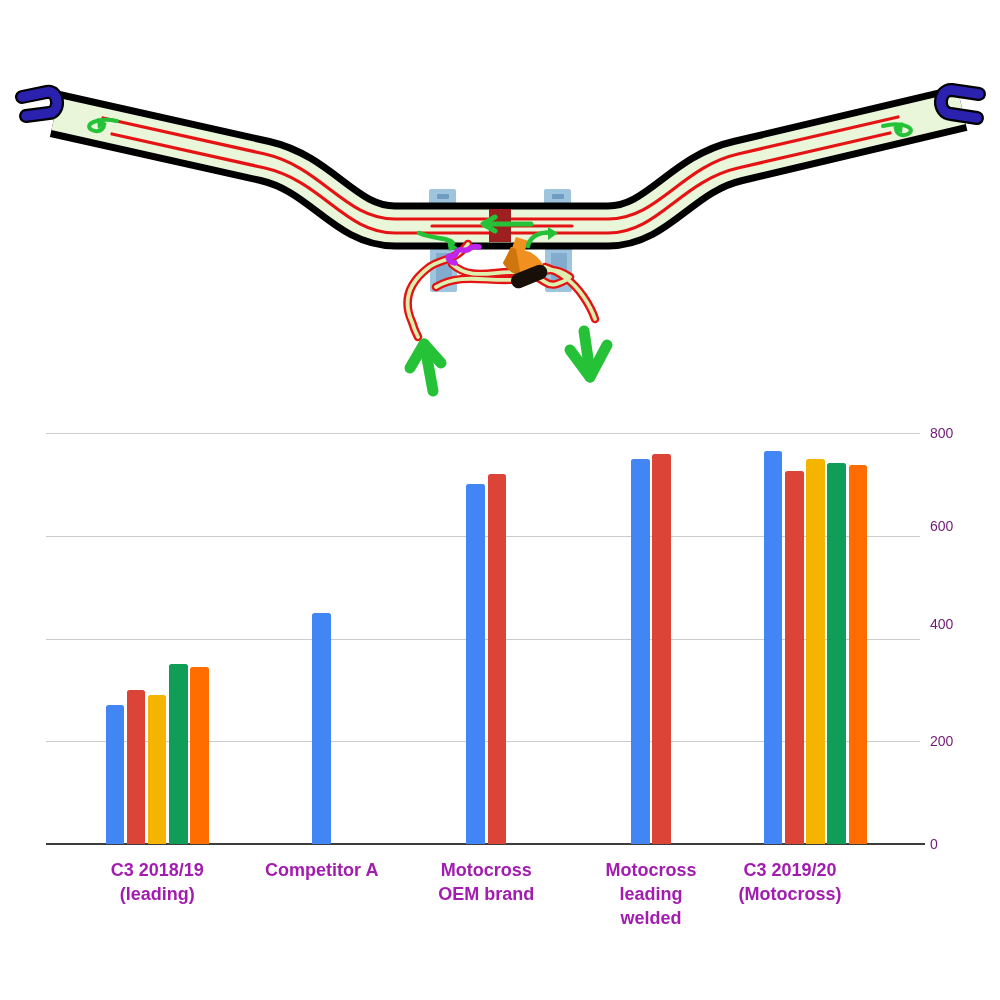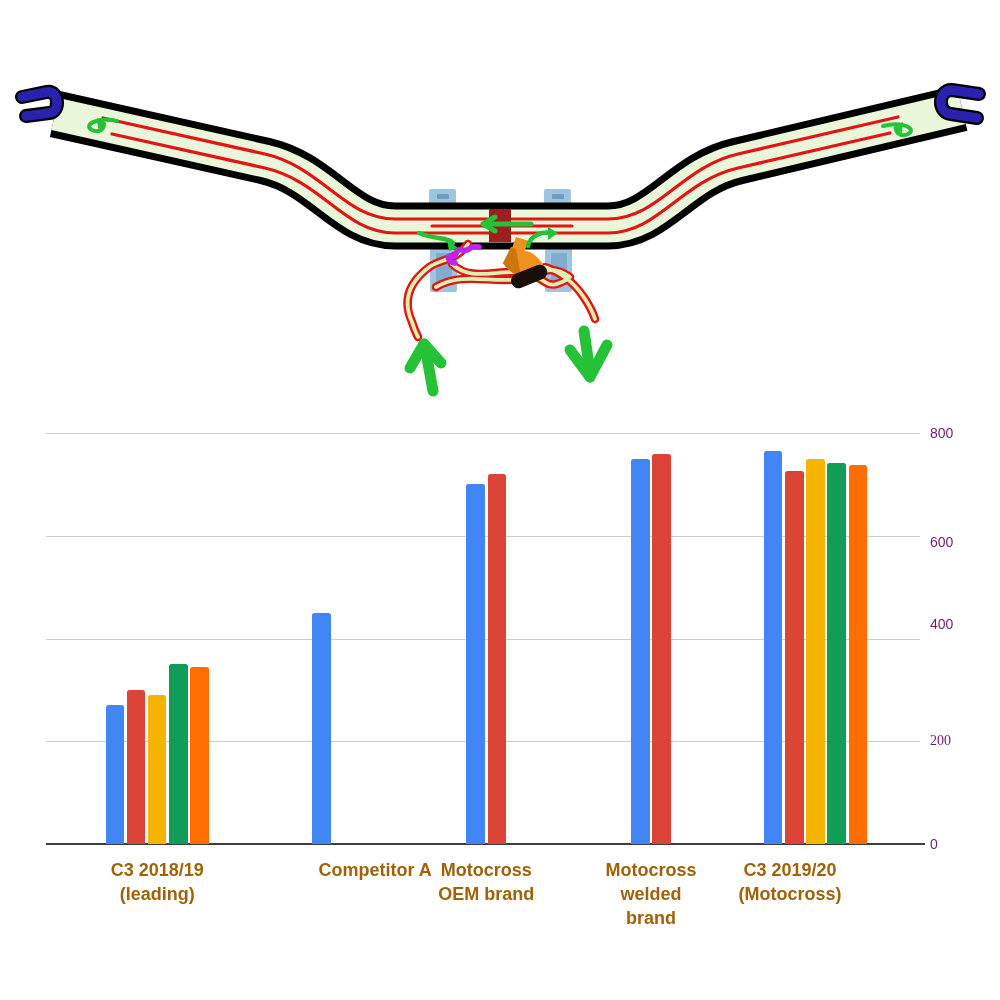--- a/index.html
+++ b/index.html
@@ -6,21 +6,21 @@
   #page{position:relative;width:1000px;height:1000px;background:#fff;overflow:hidden;
         font-family:"Liberation Sans",sans-serif;}
   #diagram{position:absolute;left:0;top:0;}
   
   #chart{position:absolute;left:0;top:420px;width:1000px;height:580px;}
   .gridline{position:absolute;left:46px;width:874px;height:1px;background:#cccccc;}
   .baseline{position:absolute;left:46px;top:423px;width:879px;height:2px;background:#3d3d3d;}
   .bar{position:absolute;border-radius:2.5px 2.5px 0 0;}
   .ytick{position:absolute;left:930px;width:60px;font-size:14px;line-height:16px;color:#701a75;}
   .xlabel{position:absolute;top:438px;width:220px;margin-left:-110px;text-align:center;
-          font-size:18px;font-weight:bold;color:#a16207;line-height:24px;}
+          font-size:18px;font-weight:bold;color:#a21caf;line-height:24px;}
 </style>
 </head>
 <body>
 
 <div id="page">
 
   <svg id="diagram" width="1000" height="420" viewBox="0 0 1000 420">
 
     <g>
       <rect x="429" y="189" width="27" height="17" rx="2" fill="var(--clamp-blue)"></rect>
@@ -112,52 +112,52 @@
       <path d="M 584,331 L 590,372"></path>
       <path d="M 570,350 L 590,377"></path>
       <path d="M 607,345 L 590,377"></path>
     </g>
   </svg>
 
   <div id="chart">
     <div class="baseline"></div>
   <div class="ytick" style="top: 416px;">0</div>
       <div class="gridline" style="top: 321.25px;"></div>
-      <div class="ytick" style="top: 313.25px; font-family: Liberation Serif, serif;">200</div>
+      <div class="ytick" style="top: 313.25px;">200</div>
       <div class="gridline" style="top: 218.5px;"></div>
       <div class="ytick" style="top: 196px;">400</div>
       <div class="gridline" style="top: 115.75px;"></div>
-      <div class="ytick" style="top: 114px;">600</div>
+      <div class="ytick" style="top: 98px;">600</div>
       <div class="gridline" style="top: 13px;"></div>
       <div class="ytick" style="top: 5px;">800</div>
       <div class="bar" style="left: 105.5px; width: 18.6px; top: 285px; height: 139px; background: rgb(66, 133, 244);"></div>
       <div class="bar" style="left: 126.7px; width: 18.6px; top: 270px; height: 154px; background: rgb(219, 68, 55);"></div>
       <div class="bar" style="left: 147.9px; width: 18.6px; top: 275px; height: 149px; background: rgb(244, 180, 0);"></div>
       <div class="bar" style="left: 169.1px; width: 18.6px; top: 244px; height: 180px; background: rgb(15, 157, 88);"></div>
       <div class="bar" style="left: 190.3px; width: 18.6px; top: 247px; height: 177px; background: rgb(255, 109, 0);"></div>
       <div class="xlabel" style="left: 157.2px;">
         <div>C3 2018/19</div>
         <div>(leading)</div>
       </div>
       <div class="bar" style="left: 312.475px; width: 18.6px; top: 193px; height: 231px; background: rgb(66, 133, 244);"></div>
-      <div class="xlabel" style="left: 321.775px; text-align: right;">
+      <div class="xlabel" style="left: 321.775px;">
         <div>Competitor A</div>
       </div>
       <div class="bar" style="left: 466.45px; width: 18.6px; top: 64px; height: 360px; background: rgb(66, 133, 244);"></div>
       <div class="bar" style="left: 487.65px; width: 18.6px; top: 54px; height: 370px; background: rgb(219, 68, 55);"></div>
       <div class="xlabel" style="left: 486.35px;">
         <div>Motocross</div>
         <div>OEM brand</div>
       </div>
       <div class="bar" style="left: 631.025px; width: 18.6px; top: 39px; height: 385px; background: rgb(66, 133, 244);"></div>
       <div class="bar" style="left: 652.225px; width: 18.6px; top: 34px; height: 390px; background: rgb(219, 68, 55);"></div>
       <div class="xlabel" style="left: 650.925px;">
         <div>Motocross</div>
+        <div>leading</div>
         <div>welded</div>
-        <div>brand</div>
       </div>
       <div class="bar" style="left: 763.8px; width: 18.6px; top: 31px; height: 393px; background: rgb(66, 133, 244);"></div>
       <div class="bar" style="left: 785px; width: 18.6px; top: 51px; height: 373px; background: rgb(219, 68, 55);"></div>
       <div class="bar" style="left: 806.2px; width: 18.6px; top: 39px; height: 385px; background: rgb(244, 180, 0);"></div>
       <div class="bar" style="left: 827.4px; width: 18.6px; top: 43px; height: 381px; background: rgb(15, 157, 88);"></div>
       <div class="bar" style="left: 848.6px; width: 18.6px; top: 45px; height: 379px; background: rgb(255, 109, 0);"></div>
       <div class="xlabel" style="left: 790px;">
         <div>C3 2019/20</div>
         <div>(Motocross)</div>
       </div>

